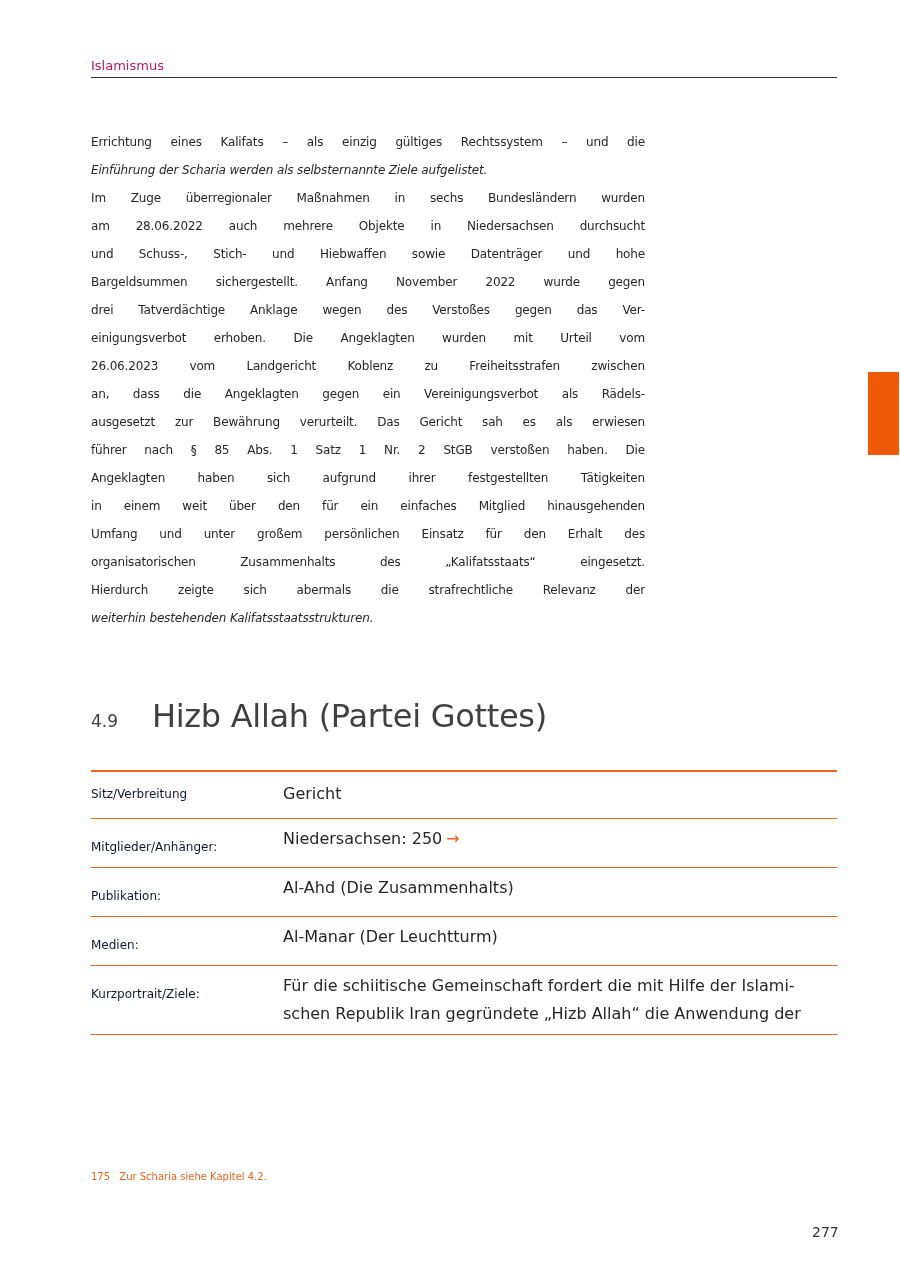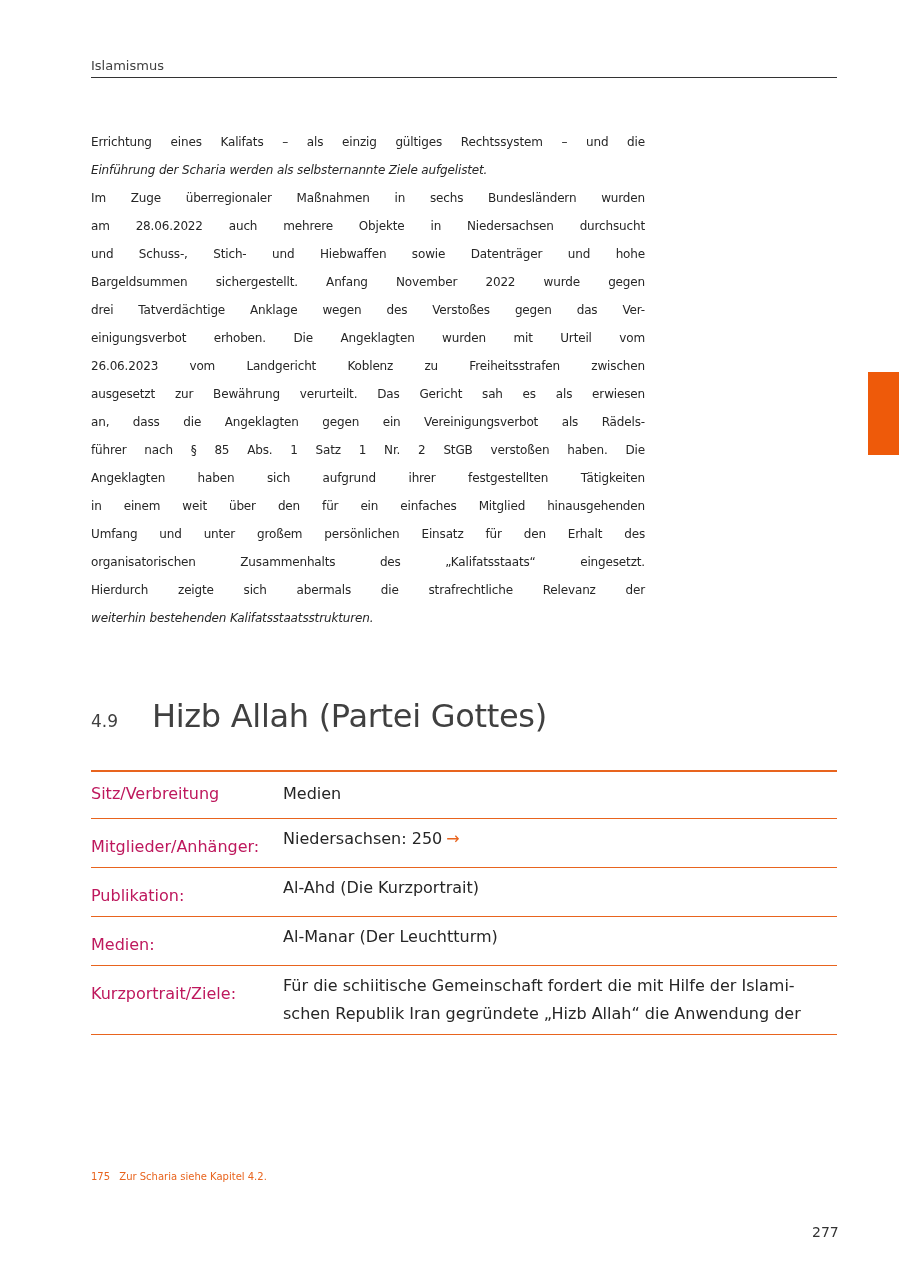--- a/index.html
+++ b/index.html
@@ -3,21 +3,21 @@
   <meta charset="utf-8">
   <style>
     html, body { margin: 0; padding: 0; background: #ffffff; }
     body {
       width: 900px; height: 1276px; position: relative; overflow: hidden;
       font-family: "DejaVu Sans", sans-serif;
       color: #262626;
     }
     .running-header {
       position: absolute; left: 91px; top: 58px; width: 746px;
-      font-size: 13px; color: #404040;
+      font-size: 13px; color: #be185d;
       padding-bottom: 4px;
       border-bottom: 1px solid #333333;
     }
     .body-text {
       position: absolute; left: 91px; top: 128px; width: 554px;
       font-size: 12px; line-height: 28px; color: #262626;
       letter-spacing: -0.15px;
     }
     .body-text .line {
       display: block; text-align: justify; text-align-last: justify;
@@ -33,21 +33,21 @@
     .section-title { font-size: 32px; font-weight: normal; letter-spacing: -0.3px; }
     .info-table {
       position: absolute; left: 91px; top: 770px; width: 746px;
       border-top: 2.5px solid #e8641e;
       border-collapse: collapse;
     }
     .info-row {
       display: flex; border-bottom: 1px solid #e8641e;
     }
     .info-label {
-      width: 192px; flex: none; color: #be185d; font-size: 16px;
+      width: 192px; flex: none; color: #0f172a; font-size: 12px;
       line-height: 28px; padding: 14px 0 6px 0;
     }
     .info-value {
       flex: 1; color: #262626; font-size: 16px; line-height: 28px;
       padding: 6px 0 6px 0;
     }
     .info-row.first .info-label, .info-row.first .info-value { padding-top: 8px; padding-bottom: 10px; }
     .arrow { color: #e8641e; margin-left: 4px; }
     sup.fn { font-size: 9px; vertical-align: super; line-height: 0; }
     .value-line { display: block; white-space: nowrap; }
@@ -77,50 +77,50 @@
 <div class="body-text">
   <span class="line">Errichtung eines Kalifats – als einzig gültiges Rechtssystem – und die</span>
   <span class="line last">Einführung der Scharia werden als selbsternannte Ziele aufgelistet.</span>
   <span class="line">Im Zuge überregionaler Maßnahmen in sechs Bundesländern wurden</span>
   <span class="line">am 28.06.2022 auch mehrere Objekte in Niedersachsen durchsucht</span>
   <span class="line">und Schuss-, Stich- und Hiebwaffen sowie Datenträger und hohe</span>
   <span class="line">Bargeldsummen sichergestellt. Anfang November 2022 wurde gegen</span>
   <span class="line">drei Tatverdächtige Anklage wegen des Verstoßes gegen das Ver-</span>
   <span class="line">einigungsverbot erhoben. Die Angeklagten wurden mit Urteil vom</span>
   <span class="line">26.06.2023 vom Landgericht Koblenz zu Freiheitsstrafen zwischen</span>
+  <span class="line">an, dass die Angeklagten gegen ein Vereinigungsverbot als Rädels-</span>
   <span class="line">ausgesetzt zur Bewährung verurteilt. Das Gericht sah es als erwiesen</span>
-  <span class="line">an, dass die Angeklagten gegen ein Vereinigungsverbot als Rädels-</span>
   <span class="line">führer nach § 85 Abs. 1 Satz 1 Nr. 2 StGB verstoßen haben. Die</span>
   <span class="line">Angeklagten haben sich aufgrund ihrer festgestellten Tätigkeiten</span>
   <span class="line">in einem weit über den für ein einfaches Mitglied hinausgehenden</span>
   <span class="line">Umfang und unter großem persönlichen Einsatz für den Erhalt des</span>
   <span class="line">organisatorischen Zusammenhalts des „Kalifatsstaats“ eingesetzt.</span>
   <span class="line">Hierdurch zeigte sich abermals die strafrechtliche Relevanz der</span>
   <span class="line last">weiterhin bestehenden Kalifatsstaatsstrukturen.</span>
 </div>
 
 <div class="section-heading">
   <span class="section-number">4.9</span>
   <h2 class="section-title" style="margin:0;">Hizb Allah (Partei Gottes)</h2>
 </div>
 
 <div class="info-table">
   <div class="info-row first">
     <div class="info-label">Sitz/Verbreitung</div>
-    <div class="info-value">Medien</div>
+    <div class="info-value">Gericht</div>
   </div>
   <div class="info-row">
     <div class="info-label">Mitglieder/Anhänger:</div>
     <div class="info-value">
       <span>Niedersachsen: 250</span><span class="arrow">→</span>
     </div>
   </div>
   <div class="info-row">
     <div class="info-label">Publikation:</div>
-    <div class="info-value">Al-Ahd (Die Kurzportrait)</div>
+    <div class="info-value">Al-Ahd (Die Zusammenhalts)</div>
   </div>
   <div class="info-row">
     <div class="info-label">Medien:</div>
     <div class="info-value">Al-Manar (Der Leuchtturm)</div>
   </div>
   <div class="info-row">
     <div class="info-label">Kurzportrait/Ziele:</div>
     <div class="info-value">
       <span class="value-line">Für die schiitische Gemeinschaft fordert die mit Hilfe der Islami-</span>
       <span class="value-line">schen Republik Iran gegründete „Hizb Allah“ die Anwendung der</span>

